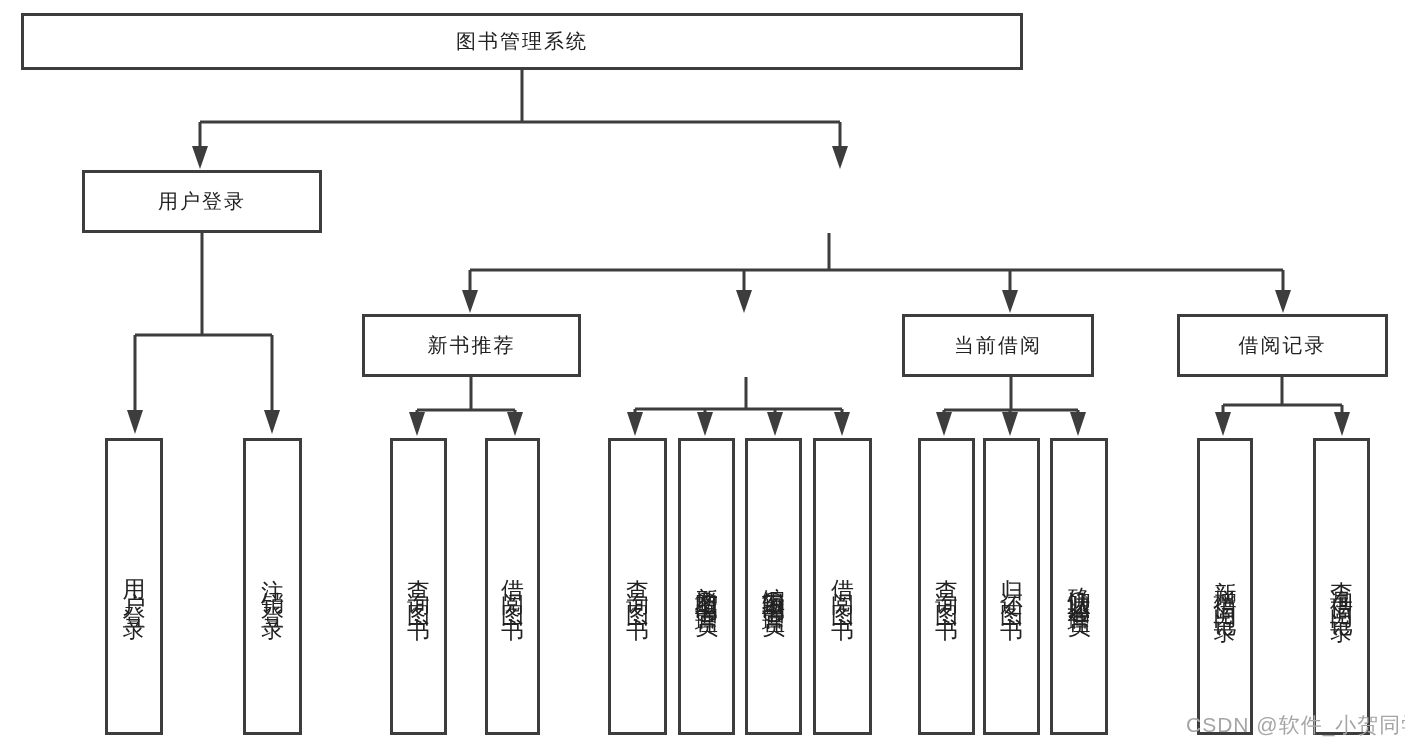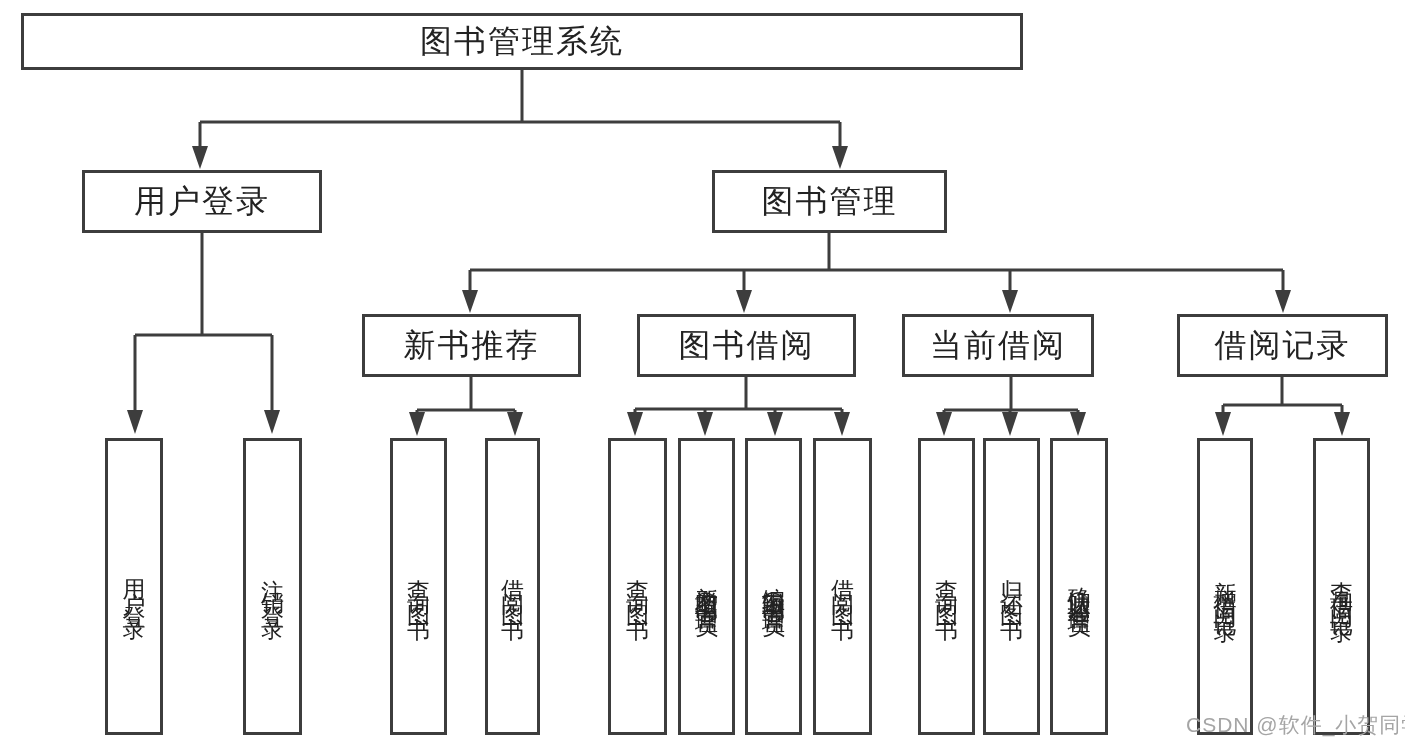--- a/index.html
+++ b/index.html
@@ -15,21 +15,21 @@
   .wires path{stroke:#3d3d3d;stroke-width:3;fill:none;}
   .wires polygon{fill:#3d3d3d;stroke:none;}
   .node{
     position:absolute;
     box-sizing:border-box;
     border:3px solid #3d3d3d;
     background:#ffffff;
     display:flex;align-items:center;justify-content:center;
     text-align:center;
   }
-  .hbox{font-size:32px;letter-spacing:2px;white-space:nowrap;}
+  .hbox{font-size:20px;letter-spacing:2px;white-space:nowrap;}
   .vbox{
     writing-mode:vertical-rl;
     text-orientation:mixed;
     font-size:23px;
     letter-spacing:13px;
     line-height:1;
   }
   .vbox.mid{letter-spacing:8px;}
   .vbox.long{letter-spacing:4px;}
   .watermark{
@@ -79,24 +79,22 @@
     <polygon points="1070,412 1086,412 1078,436"></polygon>
 
     <path d="M1282 377 V405 M1223 405 H1342 M1223 405 V414 M1342 405 V414"></path>
     <polygon points="1215,412 1231,412 1223,436"></polygon>
     <polygon points="1334,412 1350,412 1342,436"></polygon>
   </svg>
 
   <div class="node hbox" style="left:21px;top:13px;width:1002px;height:57px;">图书管理系统</div>
 
   <div class="node hbox" style="left:82px;top:170px;width:240px;height:63px;">用户登录</div>
-  <div class="node hbox" style="left:712px;top:170px;width:235px;height:63px;">图书管理</div>
 
   <div class="node hbox" style="left:362px;top:314px;width:219px;height:63px;">新书推荐</div>
-  <div class="node hbox" style="left:637px;top:314px;width:219px;height:63px;">图书借阅</div>
   <div class="node hbox" style="left:902px;top:314px;width:192px;height:63px;">当前借阅</div>
   <div class="node hbox" style="left:1177px;top:314px;width:211px;height:63px;">借阅记录</div>
 
   <div class="node vbox" style="left:105px;top:438px;width:58px;height:297px;">用户登录</div>
   <div class="node vbox" style="left:243px;top:438px;width:59px;height:297px;">注销登录</div>
 
   <div class="node vbox" style="left:390px;top:438px;width:57px;height:297px;">查询图书</div>
   <div class="node vbox" style="left:485px;top:438px;width:55px;height:297px;">借阅图书</div>
 
   <div class="node vbox" style="left:608px;top:438px;width:59px;height:297px;">查询图书</div>

